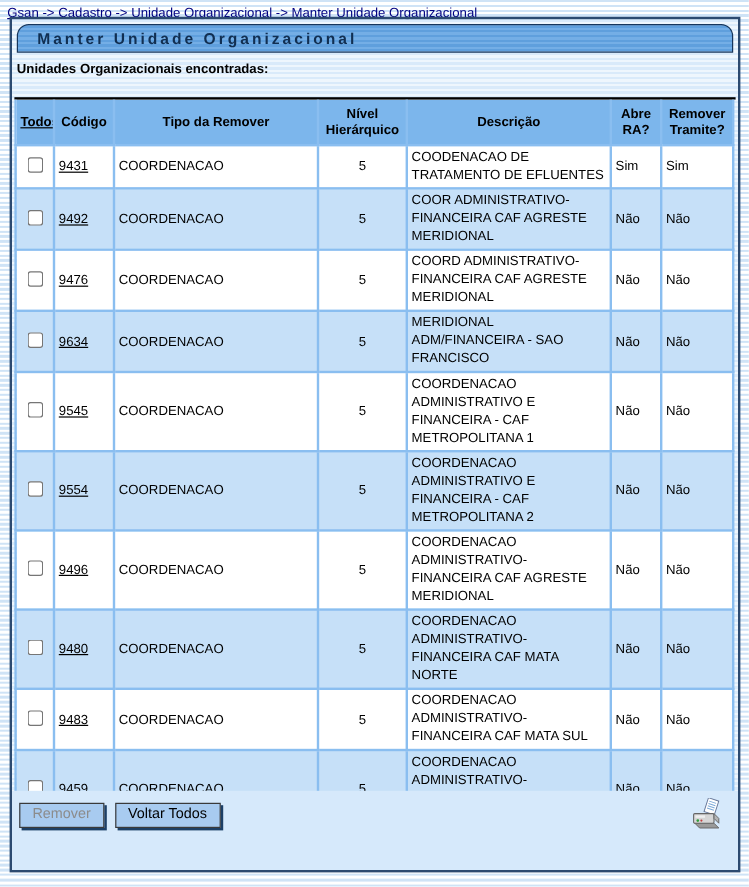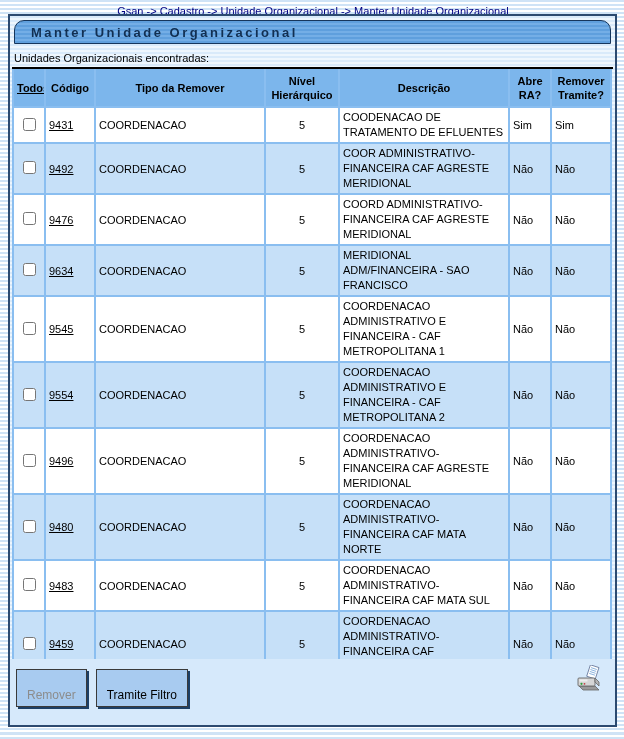--- a/index.html
+++ b/index.html
@@ -3,21 +3,21 @@
 <meta charset="utf-8">
 <style>
   * { box-sizing: border-box; margin: 0; padding: 0; }
   html, body { width: 624px; }
   body {
     font-family: "Liberation Sans", sans-serif;
     background: repeating-linear-gradient(to bottom, #cfe3f6 0 2px, #ffffff 2px 4px);
     overflow: hidden;
   }
   
-  .breadcrumb-bar { height: 13px; text-align: center; padding: 1px 4px 0 6px; }
+  .breadcrumb-bar { height: 13px; text-align: left; padding: 1px 4px 0 6px; }
   .breadcrumb-bar a {
     font-size: 11px; color: #000080; text-decoration: underline; cursor: pointer;
   }
   
   .frame {
     margin: 1px 7px 6px 8px;
     border: 2px solid #2c4a70;
     background: repeating-linear-gradient(to bottom, #d9eafa 0 2px, #eef6fd 2px 4px);
     min-height: 713px;
     position: relative;
@@ -28,22 +28,22 @@
     border: 1px solid #16365c;
     border-radius: 10px 10px 0 0;
     background: repeating-linear-gradient(to bottom, #5f9fdd 0 2px, #74aee6 2px 4px);
     display: flex; align-items: center;
     padding-left: 16px;
   }
   .titlebar span {
     font-size: 13px; font-weight: bold; letter-spacing: 2.5px; color: #112f52;
   }
   .results-label {
-    font-size: 11px; font-weight: normal; color: #000;
-    padding: 8px 0 3px 4px;
+    font-size: 11px; font-weight: bold; color: #000;
+    padding: 8px 0 17px 4px;
   }
   .black-rule { height: 2px; background: #000; margin: 0 2px; }
   
   table.grid {
     border-collapse: collapse;
     margin: 0 2px;
     width: 598px;
     table-layout: fixed;
   }
   table.grid th, table.grid td {
@@ -79,21 +79,21 @@
     position: absolute; left: 0; right: 0; bottom: 0; top: auto;
     height: 66px;
   }
   .actions { display: flex; align-items: flex-start; padding: 0 10px 0 6px; height: 30px; }
   .btn {
     font-family: "Liberation Sans", sans-serif;
     font-size: 12px;
     background: #a8cbf0;
     border: 1px solid #3a3a3a;
     box-shadow: 2px 2px 0 0 #1c3f66;
-    padding: 18px 10px 4px 10px;
+    padding: 1px 10px 4px 10px;
     margin-right: 9px;
     color: #000;
     cursor: pointer;
   }
   .btn.disabled { color: #8c8c8c; }
   .spacer { flex: 1; }
   .print-btn { cursor: pointer; margin-top: -4px; }
   .pagination {
     text-align: center; font-size: 12px; font-weight: bold; margin-top: 8px;
   }
@@ -226,21 +226,21 @@
           <td class="c-desc">COORDENACAO ADMINISTRATIVO-FINANCEIRA CAF METROPOLITANA LESTE</td>
           <td class="c-abre">Não</td>
           <td class="c-aceita">Não</td>
         </tr>
       </tbody>
   </table>
 
   <div class="bottom-panel">
     <div class="actions">
       <button class="btn disabled" disabled="">Remover</button>
-      <button class="btn">Tramite Filtro</button>
+      <button class="btn">Voltar Todos</button>
       <div class="spacer"></div>
       <span class="print-btn">
         <svg width="30" height="30" viewBox="0 0 30 30">
           <g transform="rotate(18 18 8)">
             <rect x="13" y="1" width="9" height="12" fill="#ffffff" stroke="#667799" stroke-width="0.8"></rect>
             <path d="M14.5 3.5 h6 M14.5 5.5 h6 M14.5 7.5 h6 M14.5 9.5 h6" stroke="#7aa8d8" stroke-width="0.8"></path>
           </g>
           <path d="M4 21 l4 4 h16 l-4 -4 z" fill="#9a9a9a" stroke="#666666" stroke-width="0.8"></path>
           <rect x="3" y="13" width="17" height="8" rx="1" fill="#d6d6d6" stroke="#666666" stroke-width="0.9"></rect>
           <path d="M20 13 l4 4 v4 l-4 -4 z" fill="#b5b5b5" stroke="#666666" stroke-width="0.8"></path>

